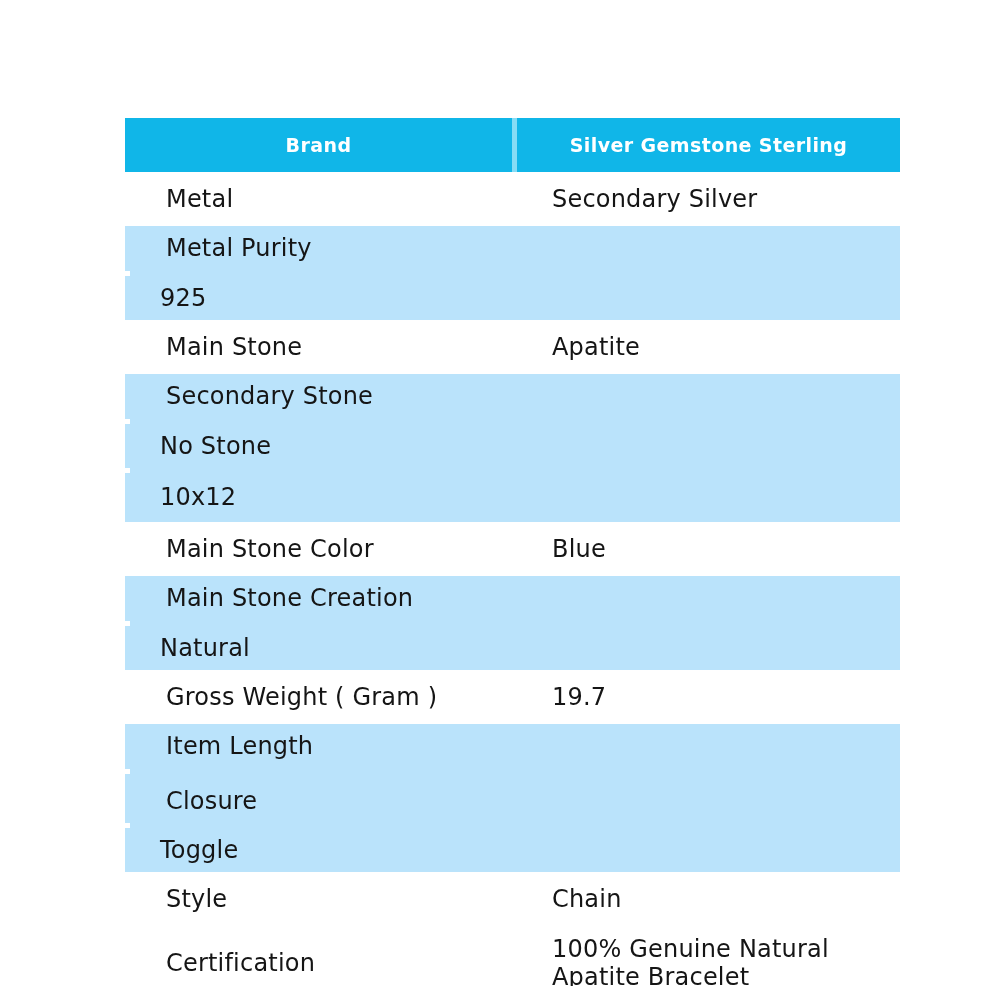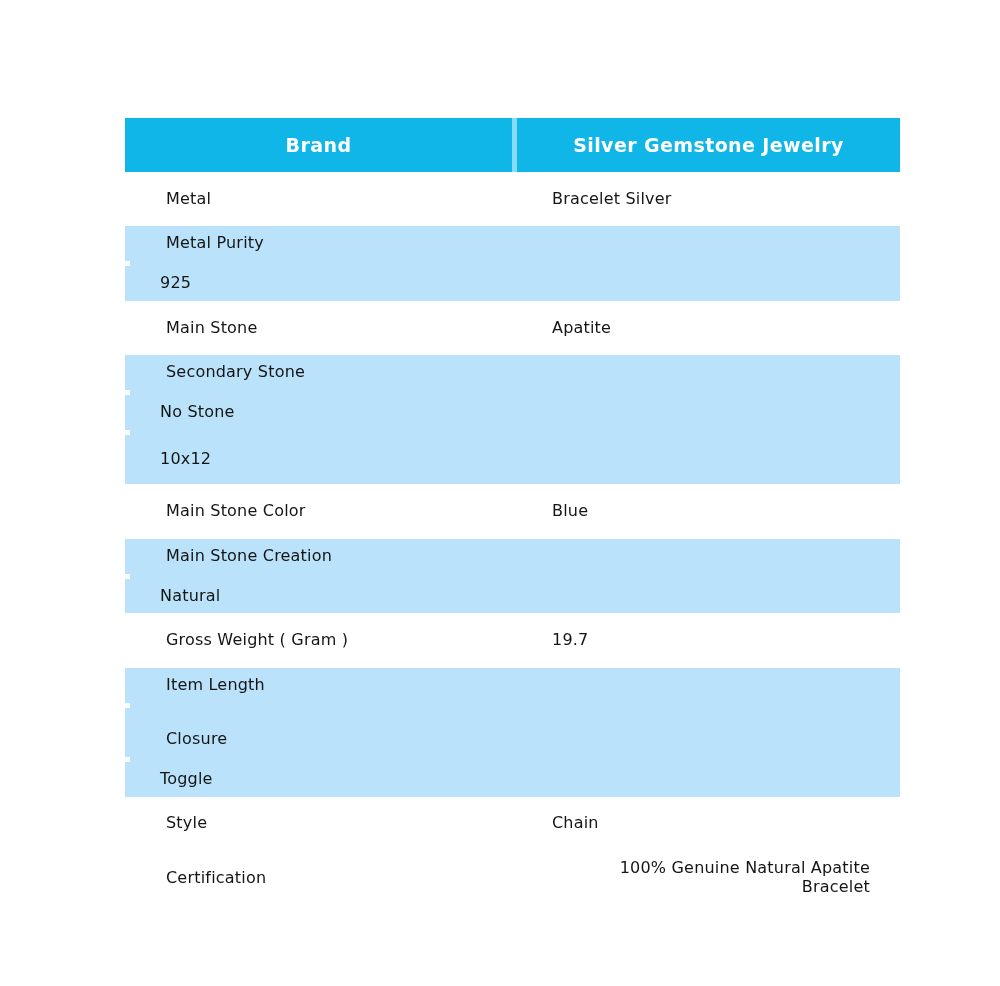--- a/index.html
+++ b/index.html
@@ -61,50 +61,49 @@
     padding: 0;
   }
   .header-text {
     color: var(--header-text, #ffffff);
     font-size: 19px;
     font-weight: bold;
     letter-spacing: 0.4px;
   }
   .label-text, .value-text {
     color: var(--body-text, #151515);
-    font-size: 16px;
+    font-size: 24px;
     line-height: 1.18;
     letter-spacing: 0.2px;
-    text-align: right;
   }
 </style>
 </head>
 <body>
 
 <div class="page">
   <div class="spec-table">
 
     <div class="header-row">
       <div class="cell col1 header-cell">
         <span class="header-text">Brand</span>
       </div>
       <div class="divider"></div>
       <div class="cell col2 header-cell">
-        <span class="header-text">Silver Gemstone Jewelry</span>
+        <span class="header-text">Silver Gemstone Sterling</span>
       </div>
     </div>
 
     <div id="rows-container">
   <div class="row">
     <div class="cell col1">
       <span class="label-text">Metal</span>
     </div>
     <div class="divider"></div>
     <div class="cell col2">
-      <span class="value-text">Bracelet Silver</span>
+      <span class="value-text">Secondary Silver</span>
     </div>
   </div>
 
   <div class="row alt">
     <div class="cell col1">
       <span class="label-text">Metal Purity</span>
     </div>
     <div class="divider"></div>
     <div class="cell col2">
       <span class="value-text">925</span>

